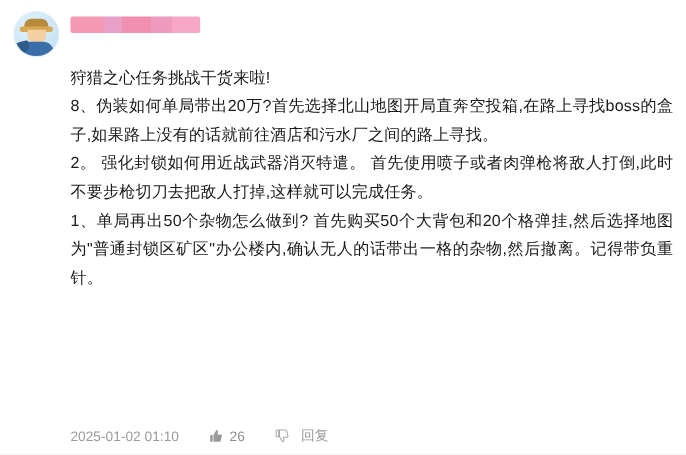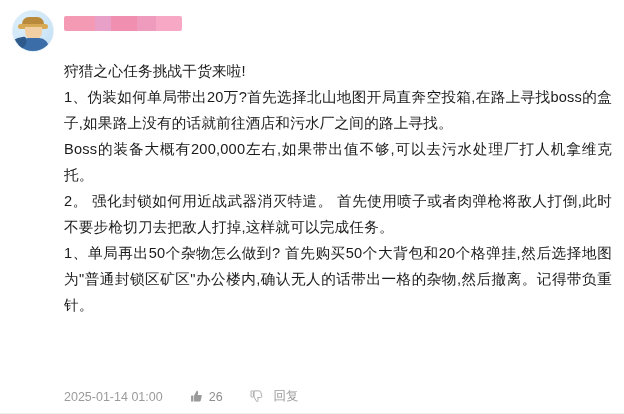--- a/index.html
+++ b/index.html
@@ -174,28 +174,27 @@
       <div class="body"></div>
       <div class="wing"></div>
     </div>
     <div class="name-block">
       <span class="username"></span>
     </div>
   </div>
 
   <div class="content">
     <p>狩猎之心任务挑战干货来啦!</p>
-    <p>1、伪装如何单局带出20万?首先选择北山地图开局直奔空投箱,在路上寻找boss的盒子,如果路上没有的话就前往酒店和污水厂之间的路上寻找。</p>
-    <p>Boss的装备大概有200,000左右,如果带出值不够,可以去污水处理厂打人机拿维克托。</p>
+    <p>8、伪装如何单局带出20万?首先选择北山地图开局直奔空投箱,在路上寻找boss的盒子,如果路上没有的话就前往酒店和污水厂之间的路上寻找。</p>
     <p>2。 强化封锁如何用近战武器消灭特遣。 首先使用喷子或者肉弹枪将敌人打倒,此时不要步枪切刀去把敌人打掉,这样就可以完成任务。</p>
     <p>1、单局再出50个杂物怎么做到? 首先购买50个大背包和20个格弹挂,然后选择地图为"普通封锁区矿区"办公楼内,确认无人的话带出一格的杂物,然后撤离。记得带负重针。</p>
   </div>
 
   <div class="footer">
-    <span class="timestamp">2025-01-14 01:00</span>
+    <span class="timestamp">2025-01-02 01:10</span>
 
     <span class="action">
       <span class="icon-svg">
         <svg viewBox="0 0 16 16" width="15" height="15">
           <path d="M5.4 6.8 L8.1 2.2 C8.4 1.7 9.2 1.8 9.4 2.4 L9.6 3.3 C9.8 4.1 9.7 5 9.4 5.8 L9.2 6.3 L12.6 6.3 C13.3 6.3 13.8 7 13.6 7.7 L12.5 12.2 C12.3 12.9 11.7 13.4 11 13.4 L5.4 13.4 Z" fill="#9a9a9a"></path>
           <rect x="2.2" y="6.8" width="2.5" height="6.6" rx="0.6" fill="#9a9a9a"></rect>
         </svg>
       </span>
       <span class="count">26</span>
     </span>

